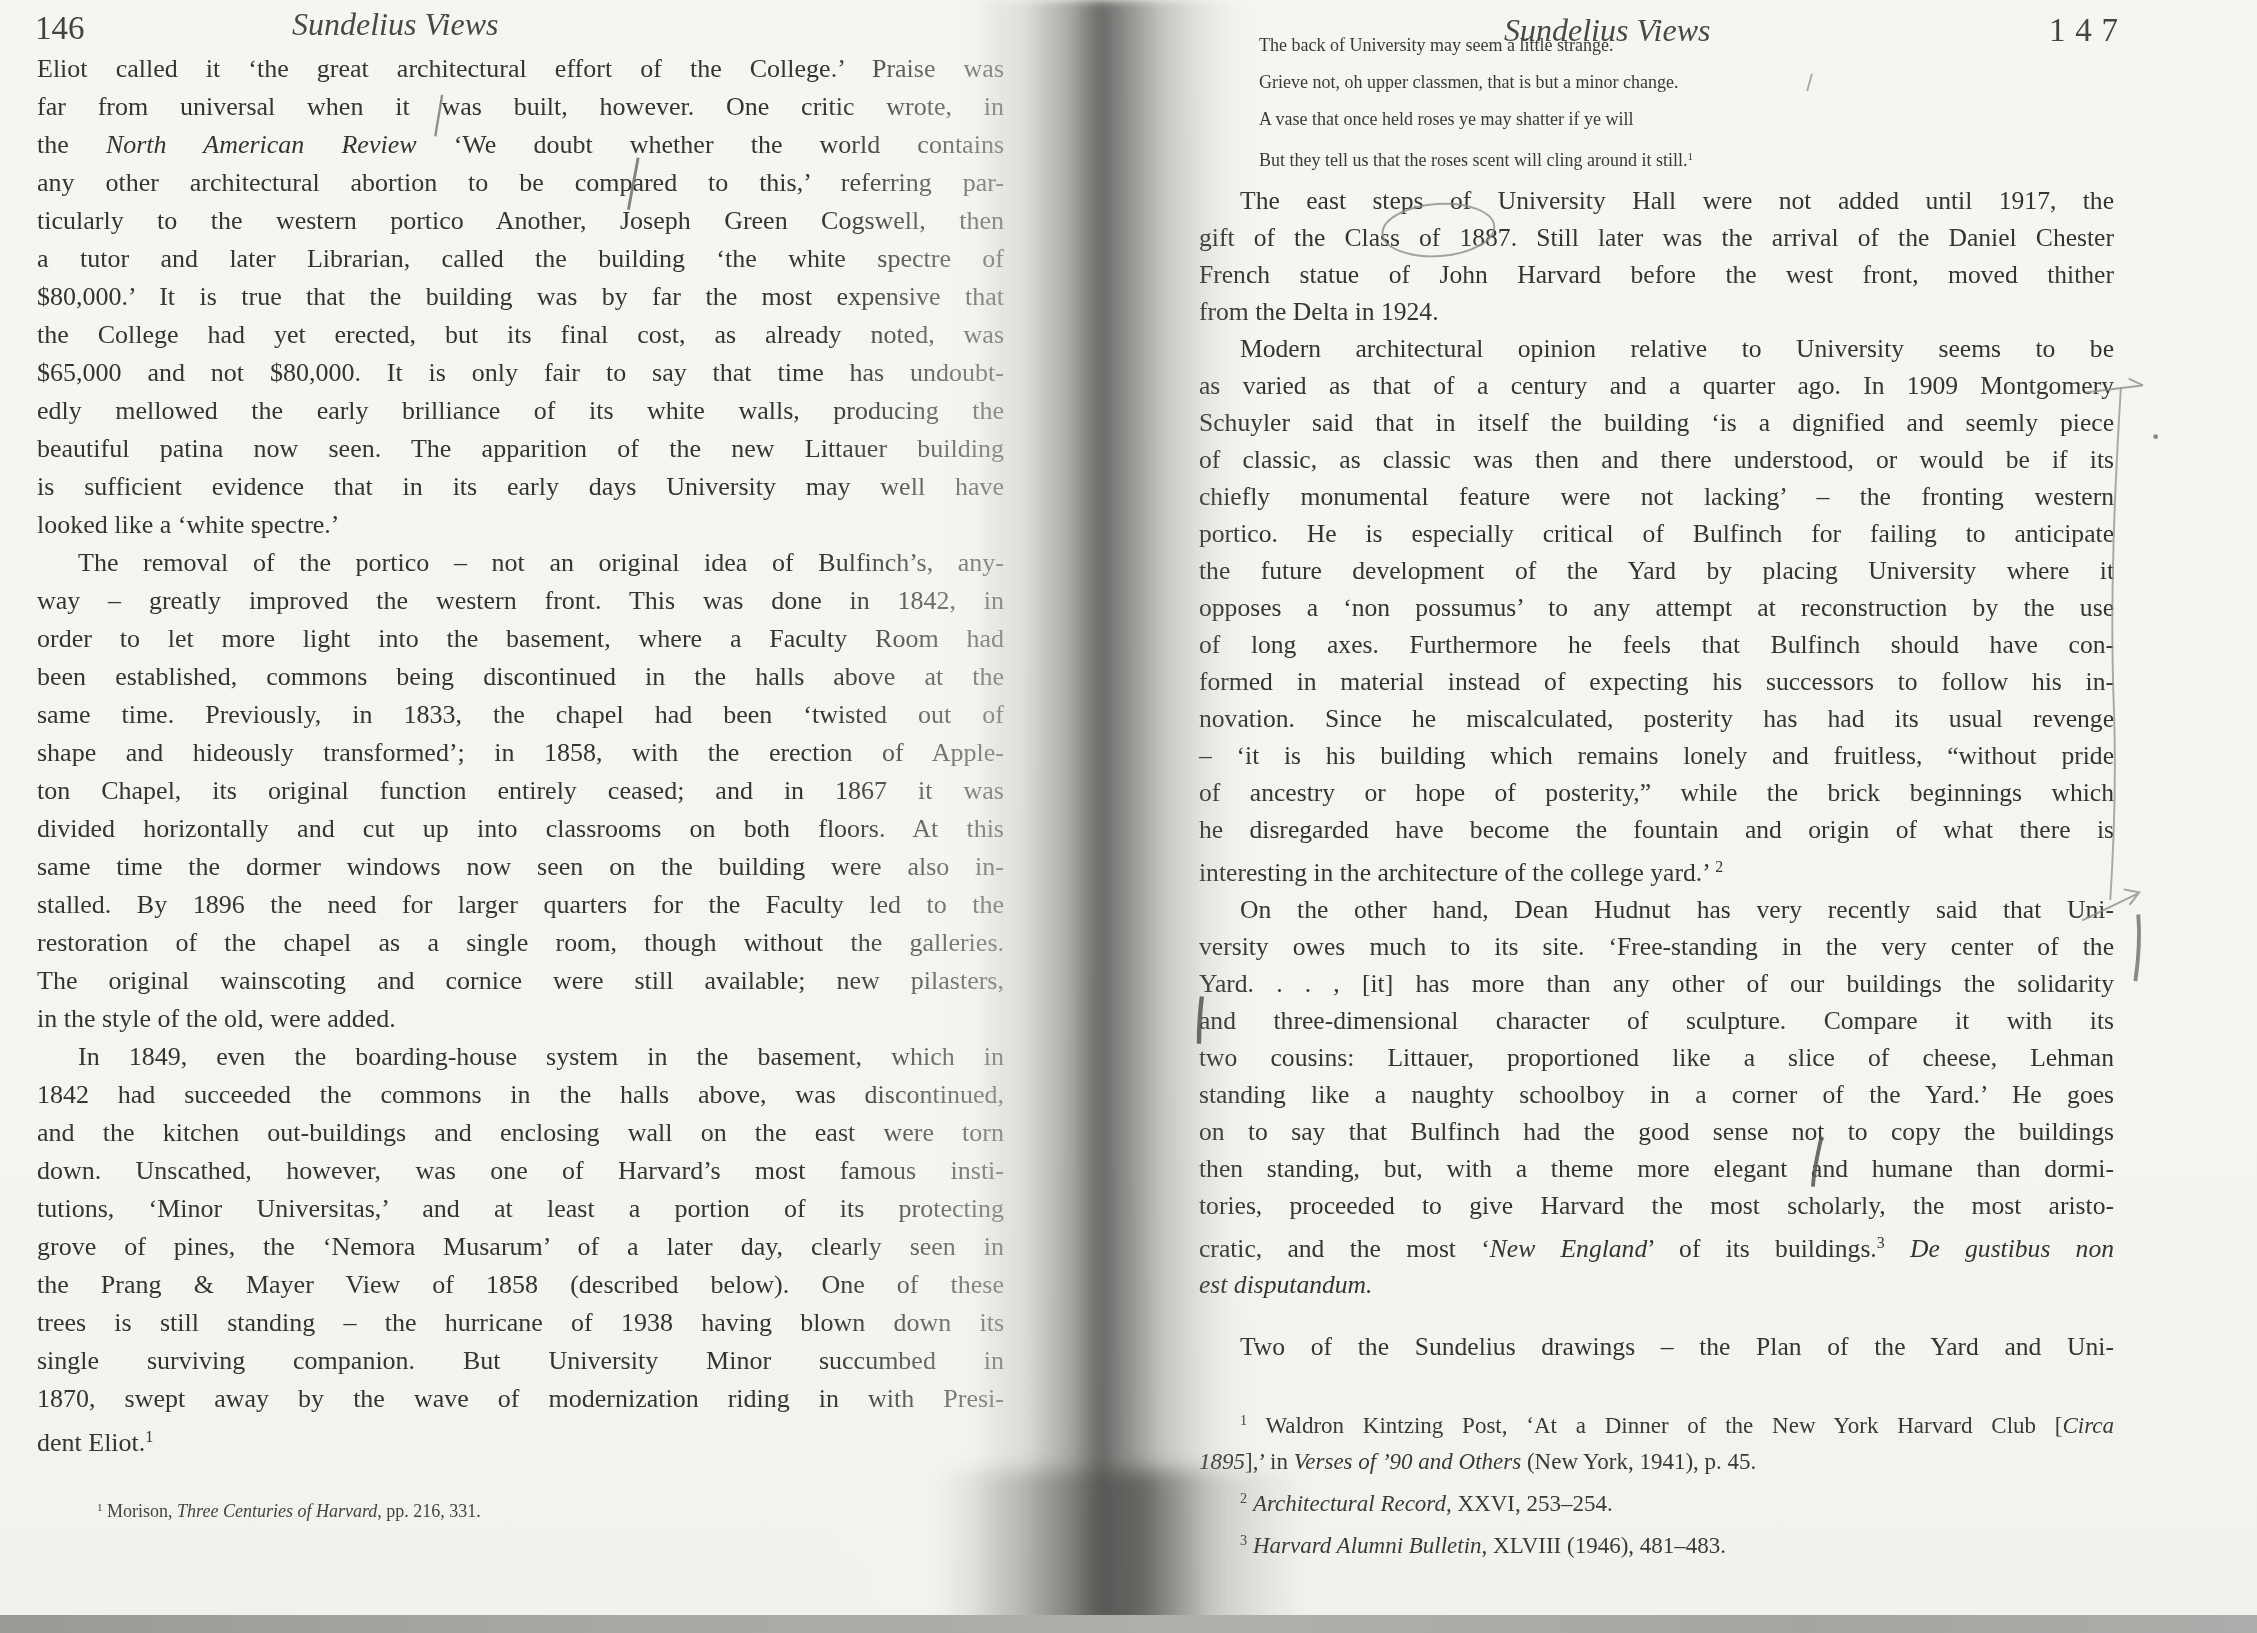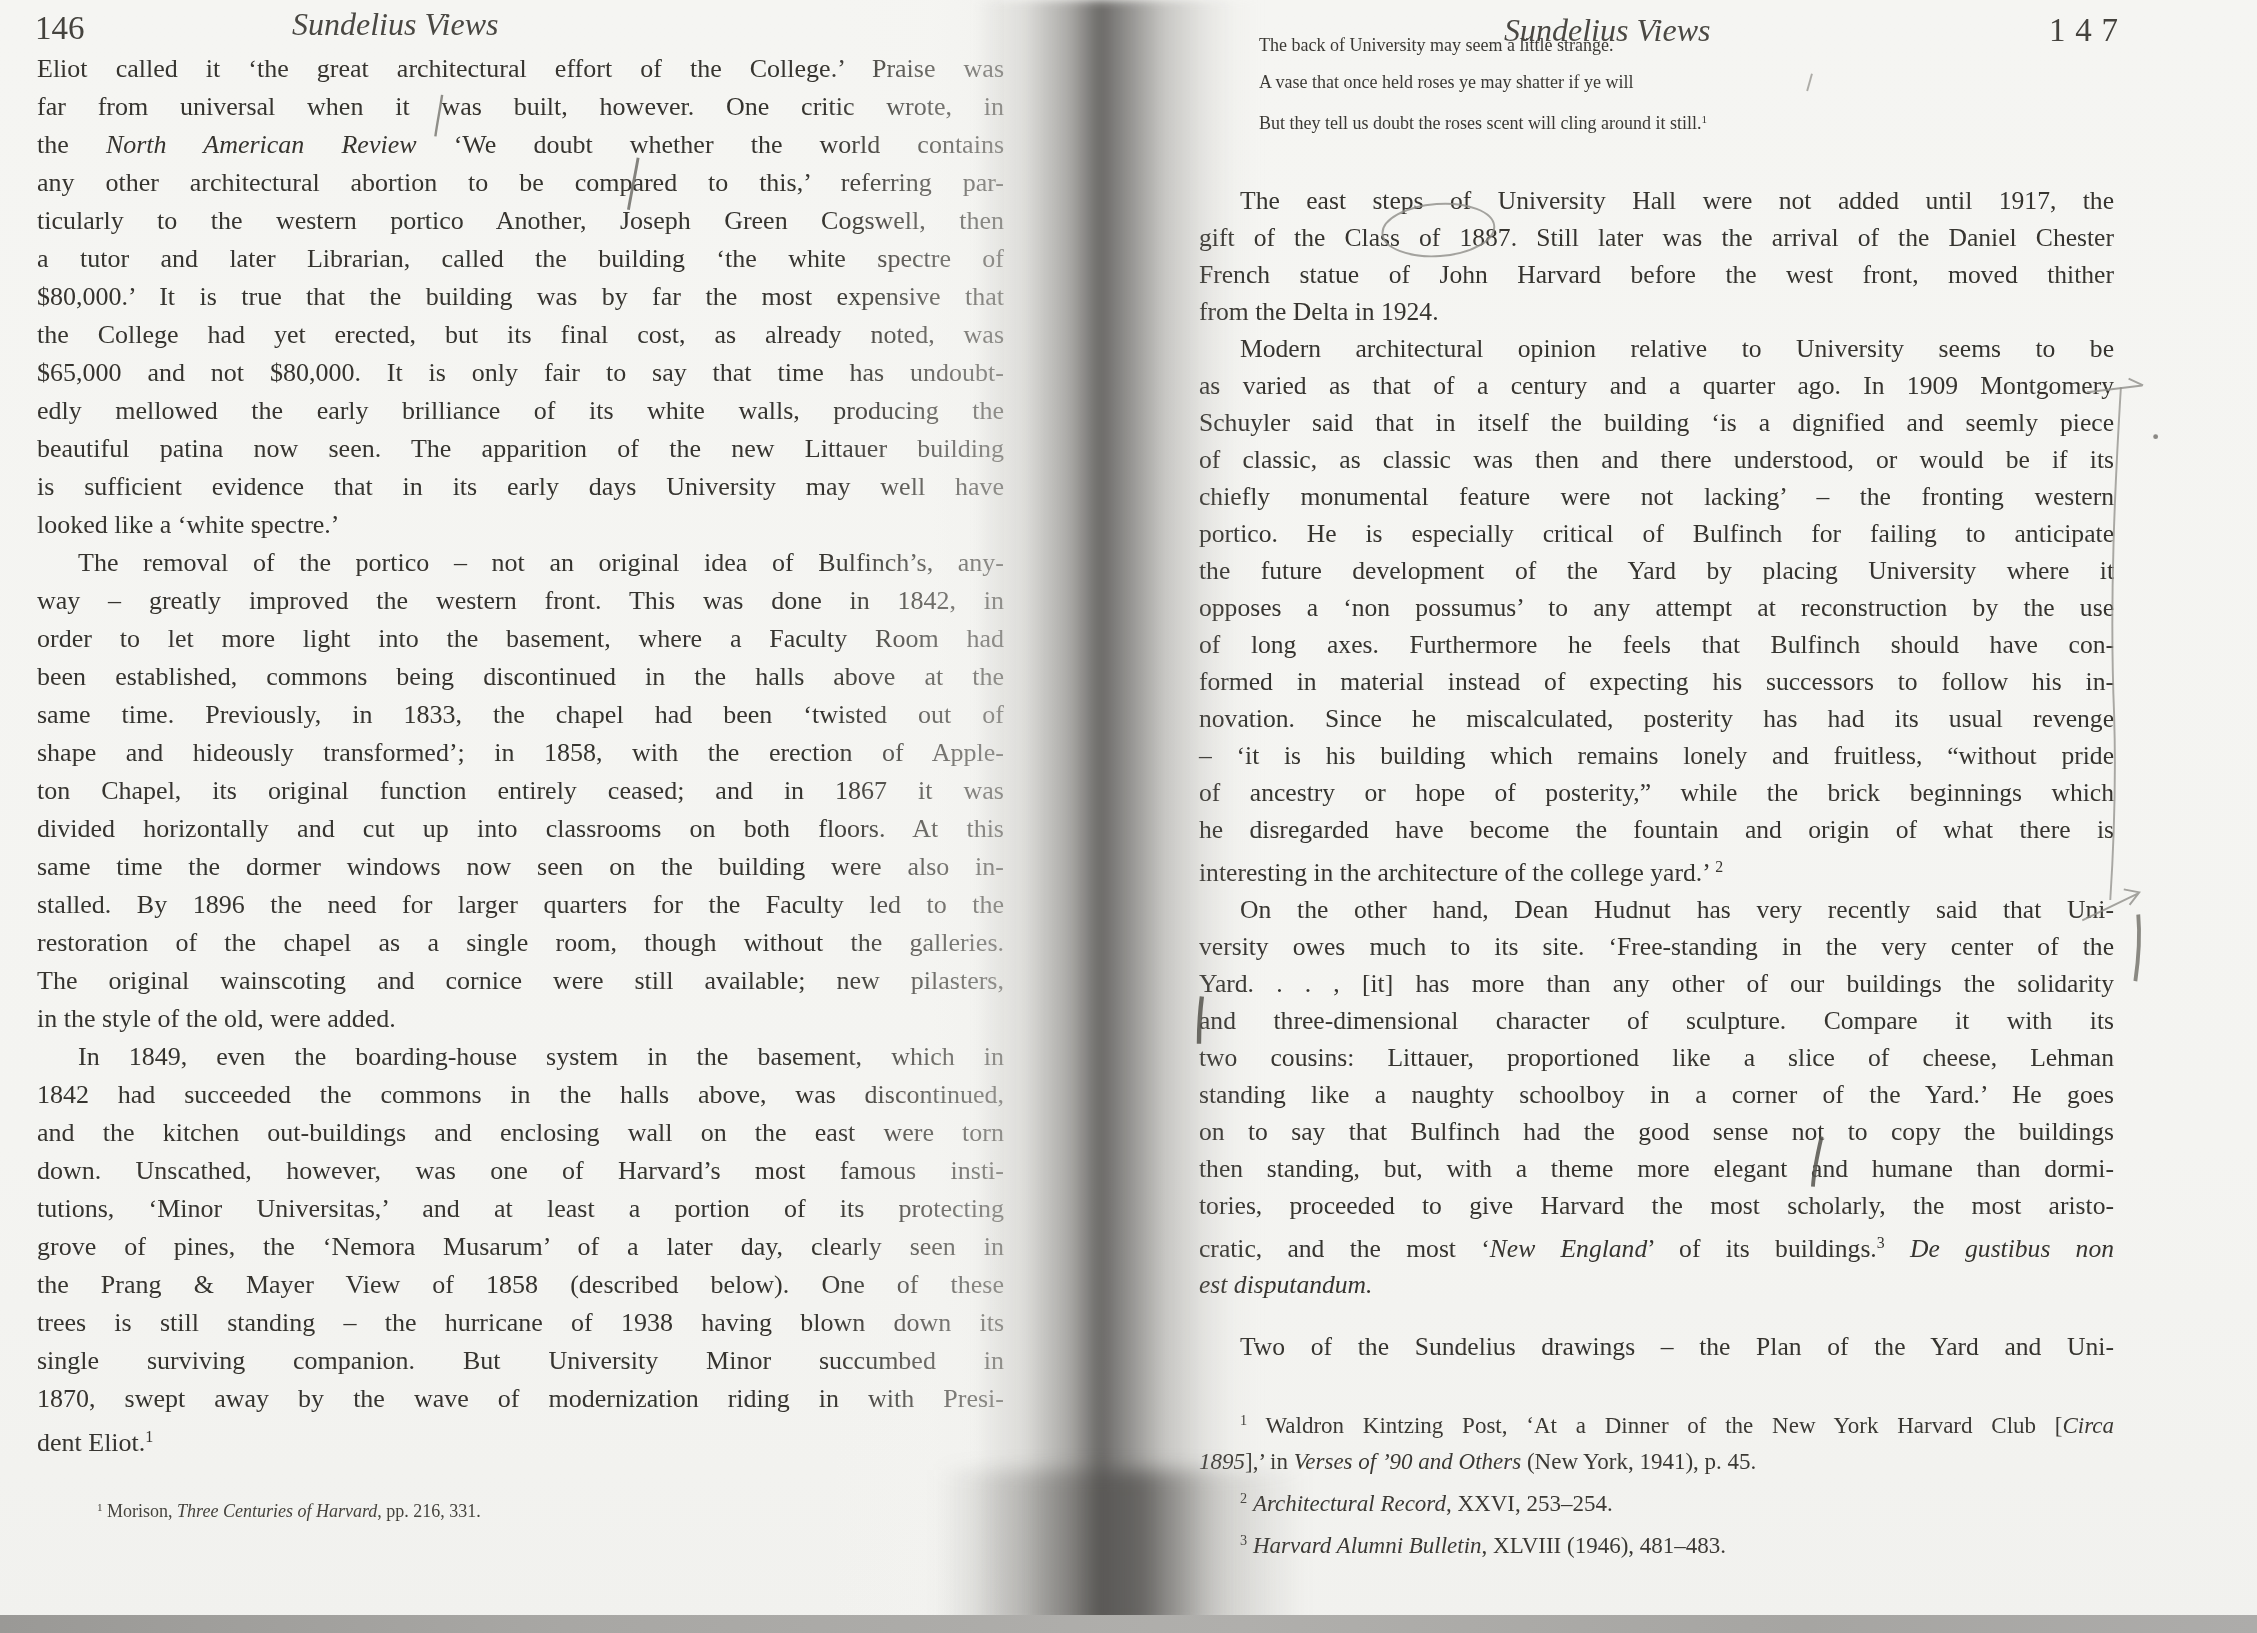--- a/index.html
+++ b/index.html
@@ -105,22 +105,23 @@
       </div>
     </div>
   <div id="left-foot">
       <div class="para">
         <div class="line indent last"><span class="sup">1</span><span> Morison, </span><span class="it">Three Centuries of Harvard</span><span>, pp. 216, 331.</span></div>
       </div>
     </div>
   <div id="right-poem">
       <div class="para">
         <div class="line last"><span>The back of University may seem a little strange.</span></div>
+        <div class="line last"><span>Grieve not, oh upper classmen, that is but a minor change.</span></div>
         <div class="line last"><span>A vase that once held roses ye may shatter if ye will</span></div>
-        <div class="line last"><span>But they tell us doubt the roses scent will cling around it still.</span><span class="sup">1</span></div>
+        <div class="line last"><span>But they tell us that the roses scent will cling around it still.</span><span class="sup">1</span></div>
       </div>
     </div>
   <div id="right-body">
       <div class="para">
         <div class="line indent"><span>The east steps of University Hall were not added until 1917, the</span></div>
         <div class="line"><span>gift of the Class of 1887.  Still later was the arrival of the Daniel Chester</span></div>
         <div class="line"><span>French statue of John Harvard before the west front, moved thither</span></div>
         <div class="line last"><span>from the Delta in 1924.</span></div>
       </div>
       <div class="para">

